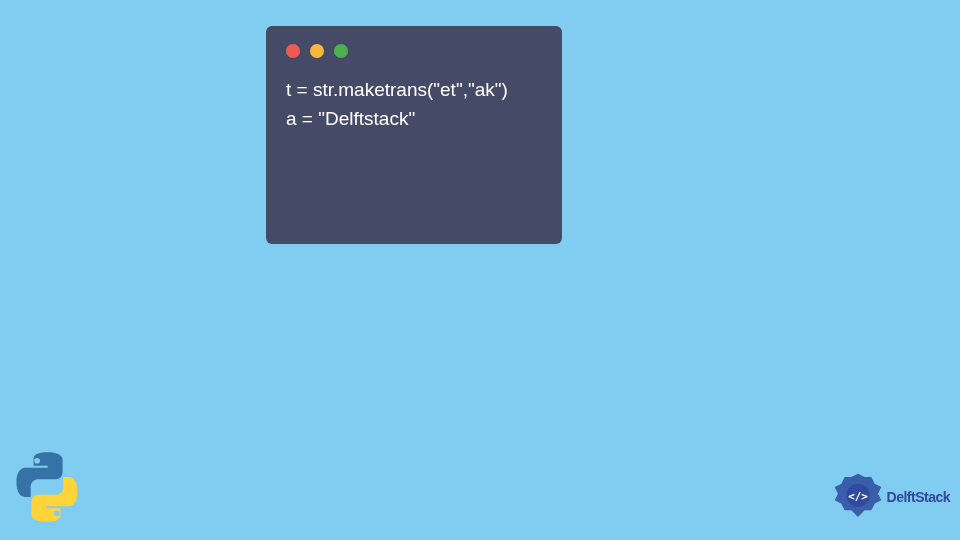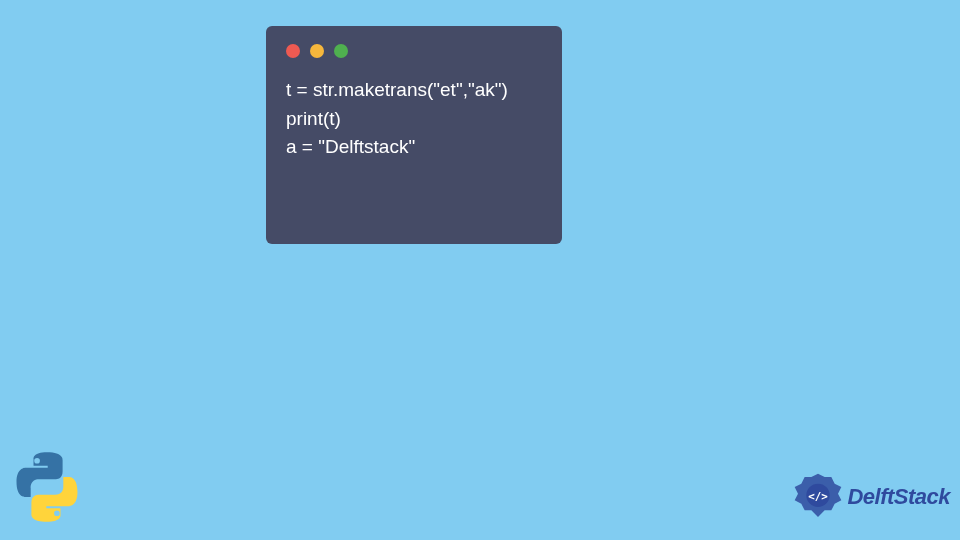--- a/index.html
+++ b/index.html
@@ -49,40 +49,38 @@
     position: absolute;
     right: 10px;
     bottom: 18px;
     display: flex;
     align-items: center;
     gap: 4px;
   }
   .delft-text {
     color: #2f4a9e;
     font-weight: bold;
-    font-size: 22px;
-    font-style: italic;
+    font-size: 14px;
     letter-spacing: -0.5px;
   }
   .delft-badge {
     width: 50px;
     height: 50px;
   }
 </style>
 </head>
 <body>
 
 <div class="code-window">
   <div class="dots">
     <div class="dot" style="background:#ee5a52"></div>
     <div class="dot" style="background:#f6b73c"></div>
     <div class="dot" style="background:#4fb04f"></div>
   </div>
   <div class="code-line">t = str.maketrans("et","ak")</div>
-  <div class="code-line">print(t)</div>
   <div class="code-line">a = "Delftstack"</div>
 </div>
 
 <div class="python-logo">
   <svg viewBox="0 0 110 110" width="78" height="78">
     <path fill="#3572A5" d="M55 6c-20 0-19 9-19 9v10h20v3H26s-14-2-14 20 12 21 12 21h8V56s-1-12 12-12h22s11 1 11-11V17s2-11-22-11zM41 14a4 4 0 1 1 0 8 4 4 0 0 1 0-8z"></path>
     <path fill="#FFD43B" d="M55 104c20 0 19-9 19-9V85H54v-3h30s14 2 14-20-12-21-12-21h-8v13s1 12-12 12H44s-11-1-11 11v16s-2 11 22 11zm14-8a4 4 0 1 1 0-8 4 4 0 0 1 0 8z"></path>
   </svg>
 </div>
 

